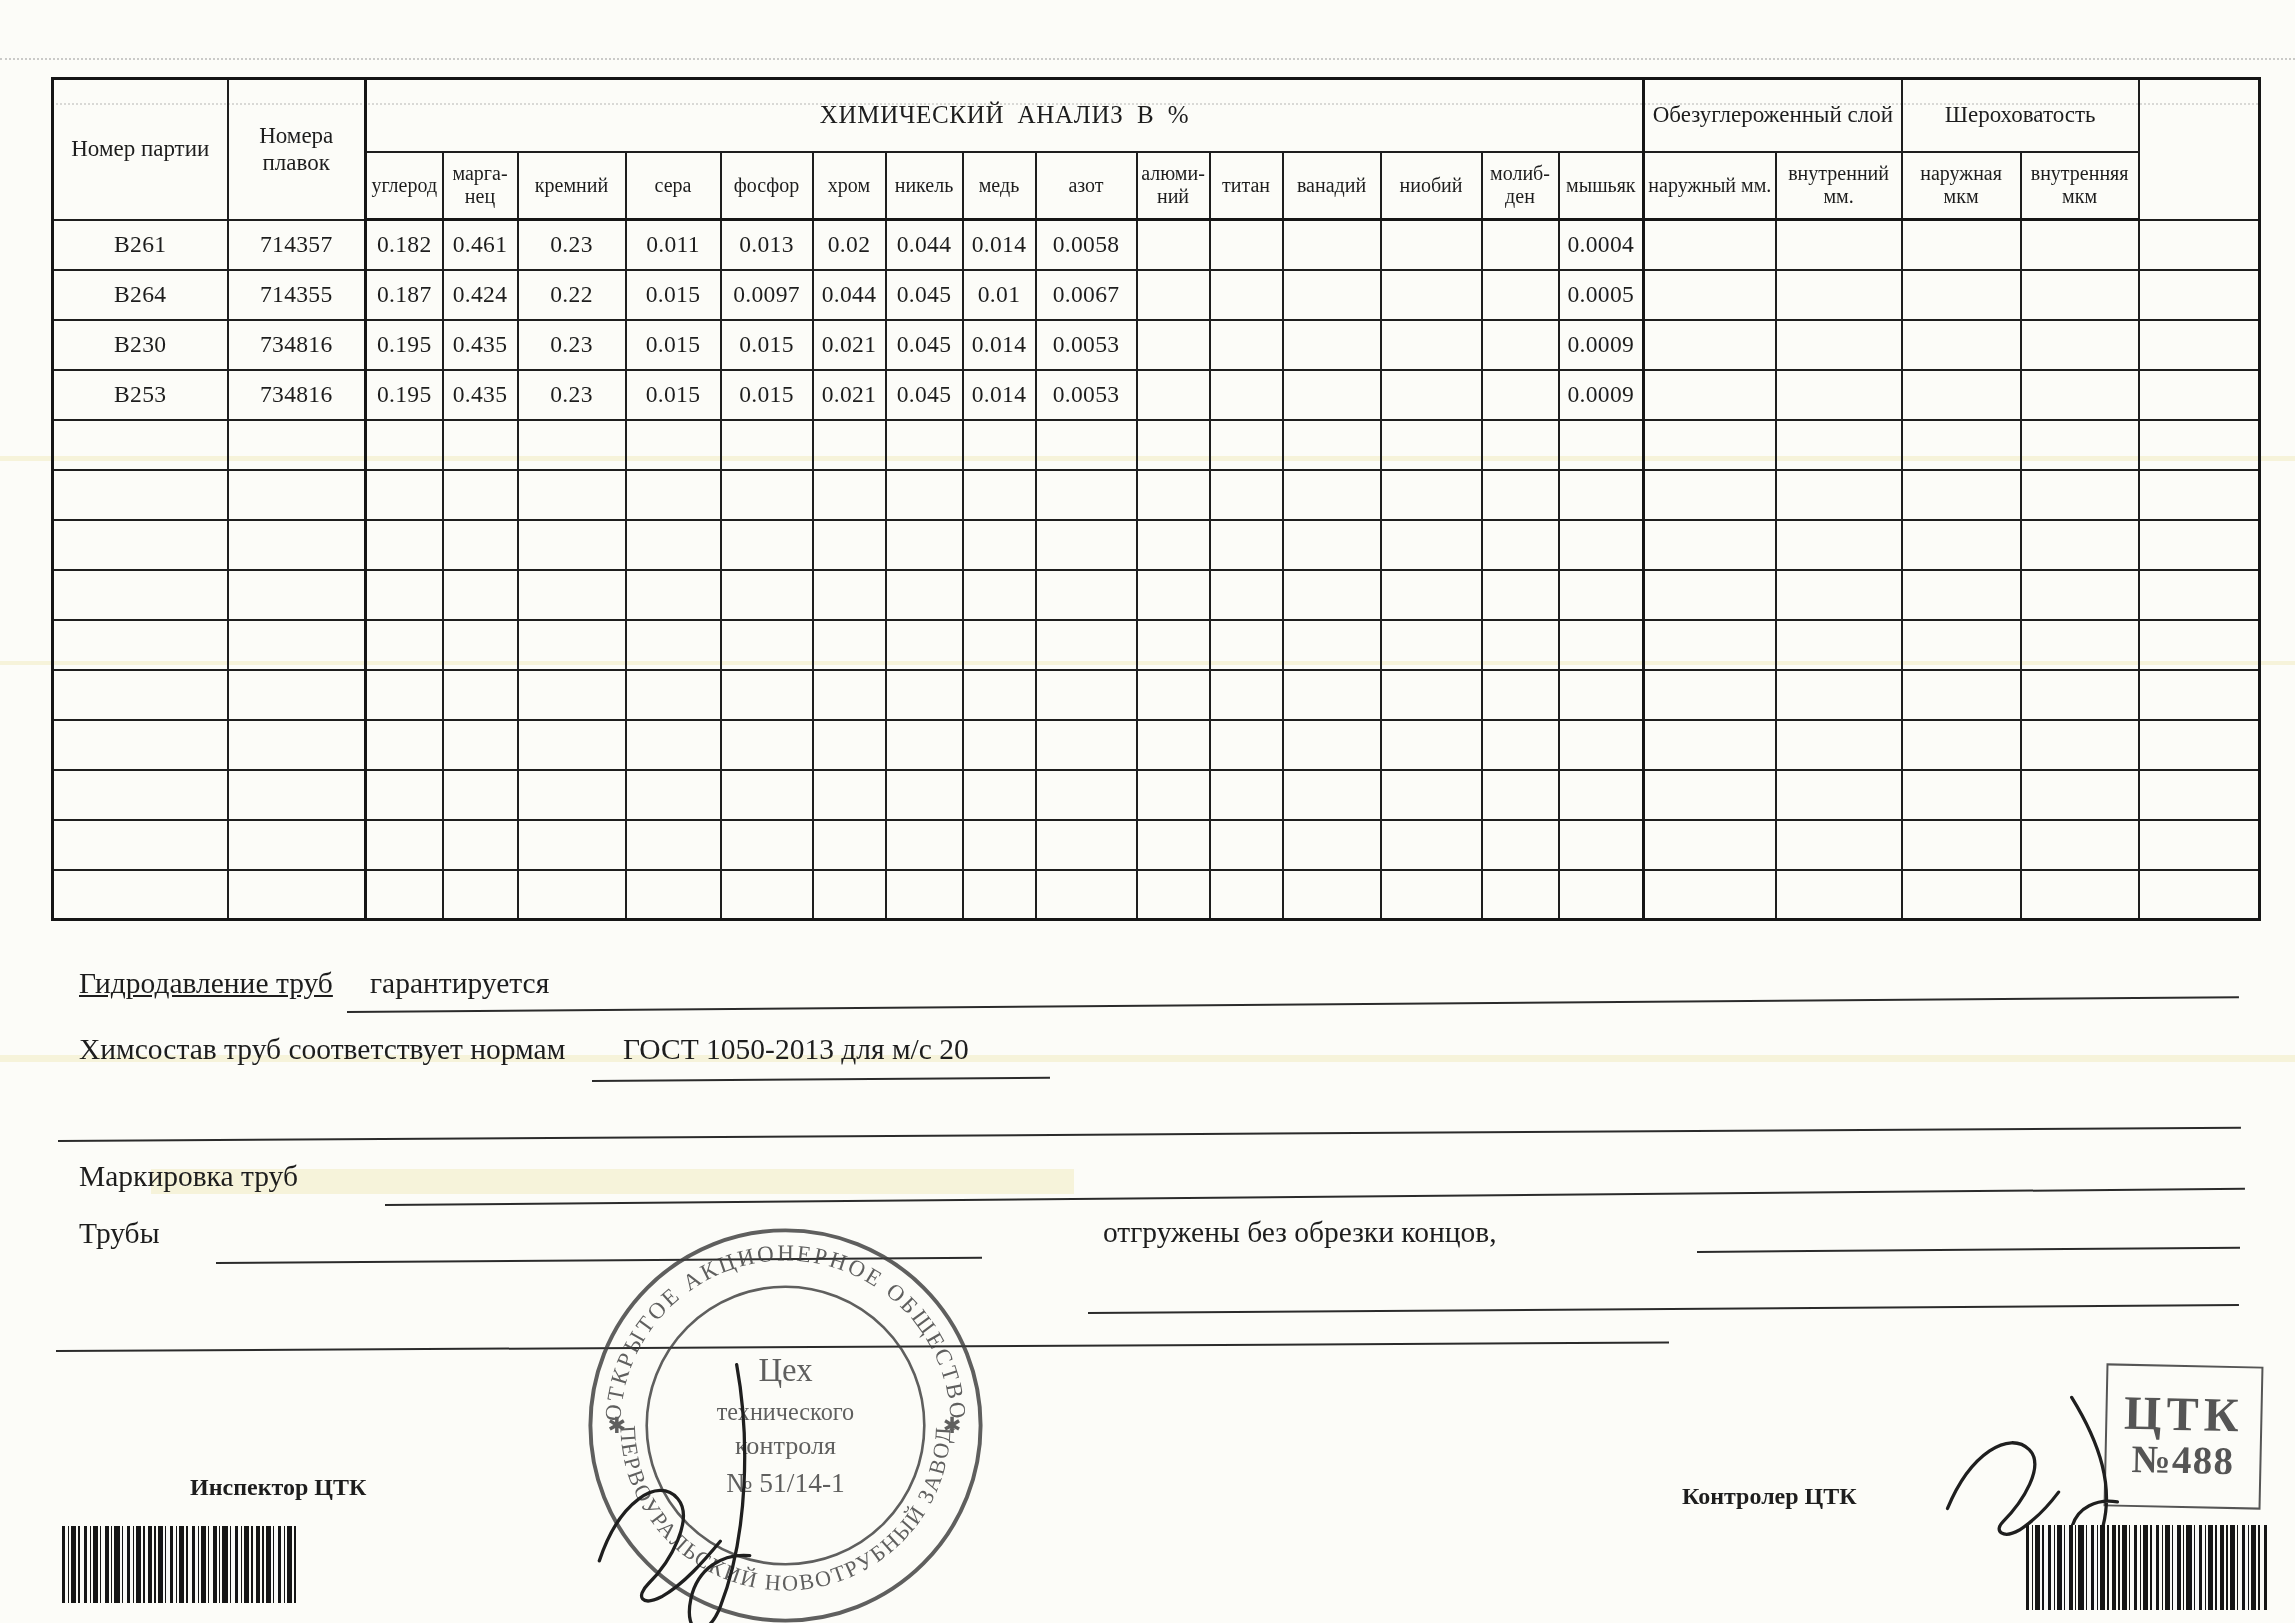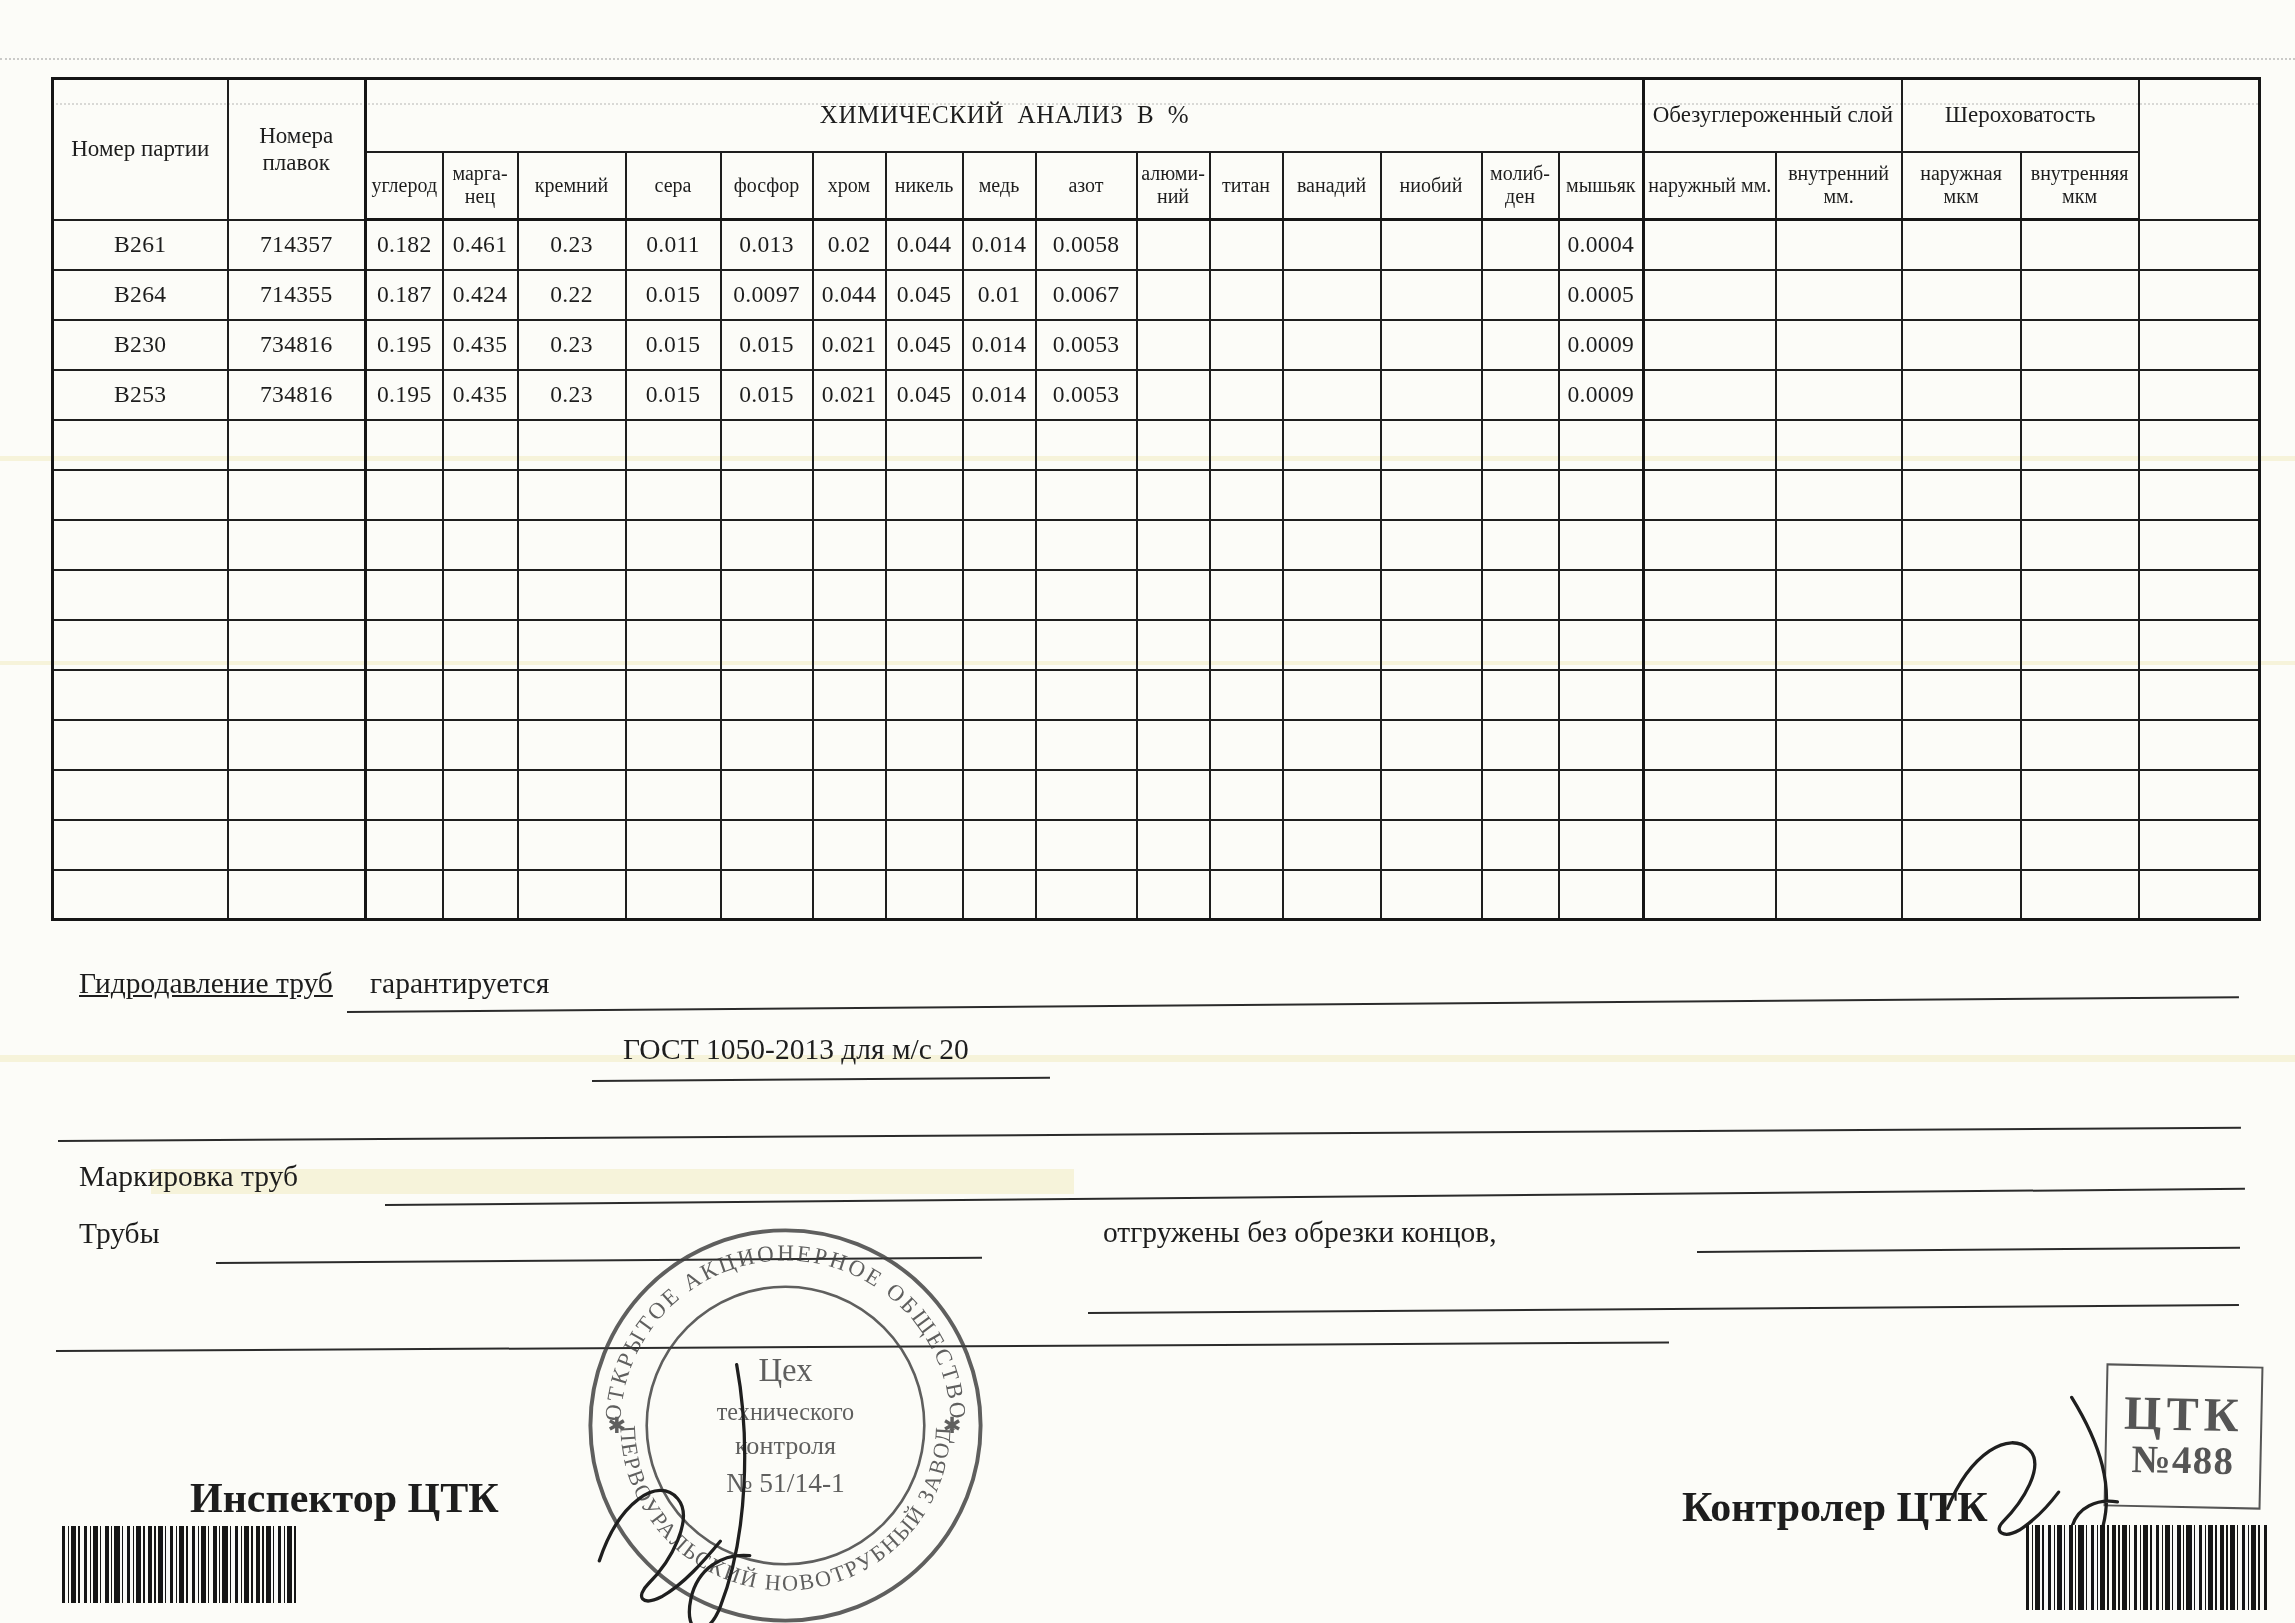--- a/index.html
+++ b/index.html
@@ -23,21 +23,21 @@
   tr.h2 { height:68px; }
   tr.h2 th { border-bottom:3.3px solid #161616; }
   .grp { font-size:23px; line-height:1.2;font-family:Liberation Serif, serif; }
   .chemtitle { font-size:25px; letter-spacing:0.7px; word-spacing:6.5px; }
   .sub { font-size:20px; line-height:1.15; padding:1.3px; }
   tr.r { height:50px; }
   tr.r td { font-size:23.6px; letter-spacing:0.3px; }
   .tk { border-left:3.3px solid #161616 !important; }
   
   .note { position:absolute; font-size:29.5px; white-space:nowrap; }
-  .sig-label { position:absolute; font-size:42px; font-weight:bold; white-space:nowrap; }
+  .sig-label { position:absolute; font-size:24px; font-weight:bold; white-space:nowrap; }
   .rule { position:absolute; height:0; border-top:2px solid #2b2b2b; transform-origin:left center; }
   
   .round-stamp { position:absolute; opacity:.82; }
   .box-stamp {
     position:absolute; left:2105px; top:1365px; width:157px; height:143px;
     border:2.6px solid #3f3f3f; transform:rotate(1.2deg); opacity:.88;
     display:flex; flex-direction:column; align-items:center; justify-content:center;
     color:#3f3f3f;
   }
   .box-stamp .l1 { font-size:48px; font-weight:bold; letter-spacing:5.2px; line-height:1; }
@@ -461,20 +461,21 @@
         <td></td>
         <td></td>
       </tr>
     </tbody>
   </table>
 
   <div class="note" style="left:79px;top:967px;text-decoration:underline;">Гидродавление труб</div>
   <div class="note" style="left:370px;top:967px;">гарантируется</div>
   <div class="rule" style="left:347px;top:1011px;width:1892px;transform:rotate(-0.45deg);"></div>
 
+  <div class="note" style="left:79px;top:1033px;">Химсостав труб соответствует нормам</div>
   <div class="note" style="left:623px;top:1033px;">ГОСТ 1050-2013 для м/с 20</div>
   <div class="rule" style="left:592px;top:1080px;width:458px;transform:rotate(-0.4deg);"></div>
 
   <div class="rule" style="left:58px;top:1140px;width:2183px;transform:rotate(-0.35deg);"></div>
 
   <div class="note" style="left:79px;top:1160px;">Маркировка труб</div>
   <div class="rule" style="left:385px;top:1204px;width:1860px;transform:rotate(-0.5deg);"></div>
 
   <div class="note" style="left:79px;top:1217px;">Трубы</div>
   <div class="rule" style="left:216px;top:1262px;width:766px;transform:rotate(-0.4deg);"></div>

